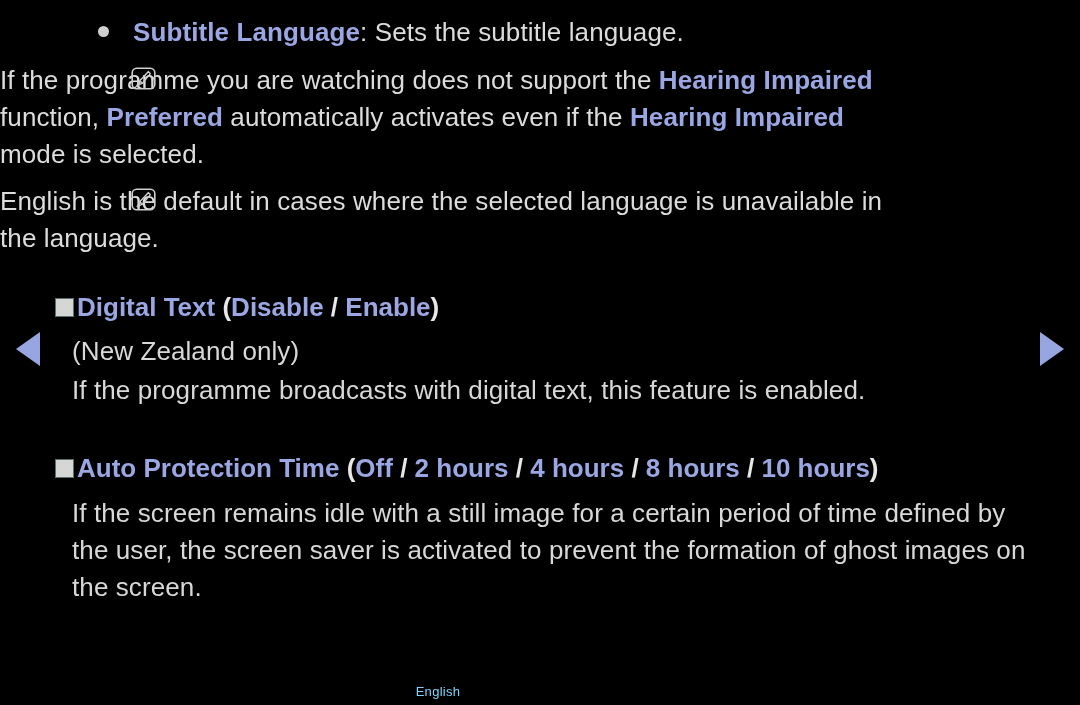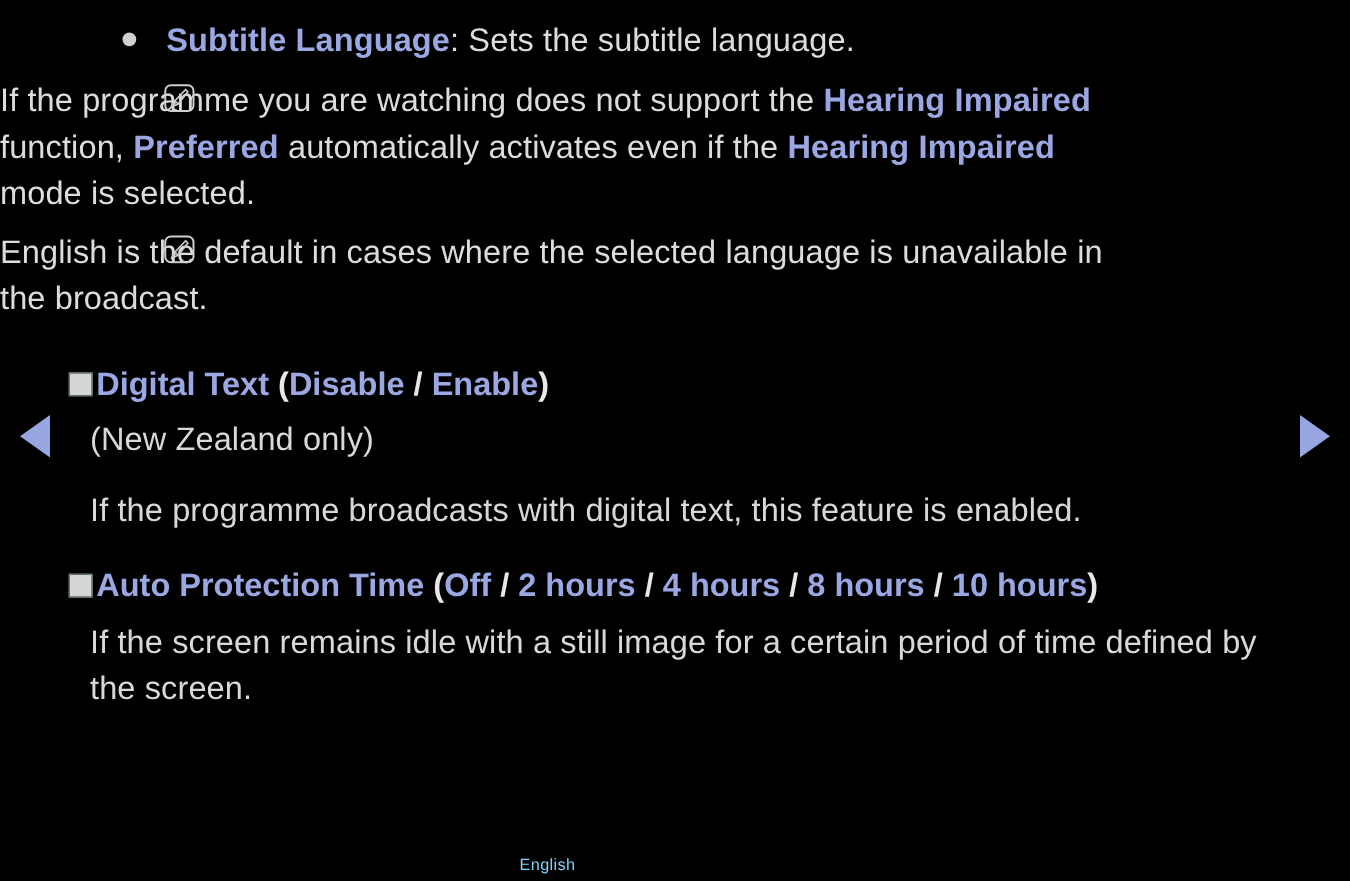--- a/index.html
+++ b/index.html
@@ -176,44 +176,45 @@
           <path d="M17.5 4.6 L9.0 13.6 L6.2 18.6 L11.4 16.2 L19.3 6.6 Z" fill="none" stroke="#cfcfcf" stroke-width="1.4" stroke-linejoin="round"></path>
           <path d="M9.0 13.6 L11.4 16.2" stroke="#cfcfcf" stroke-width="1.2"></path>
           <path d="M6.2 18.6 L9.6 15.0" stroke="#cfcfcf" stroke-width="1.1"></path>
         </svg>
       </span>
 
       <div class="line indent-2">
         <span class="plain">English is the default in cases where the selected language is unavailable in</span>
       </div>
       <div class="line indent-2">
-        <span class="plain">the broadcast.</span>
+        <span class="plain">the language.</span>
       </div>
     </div>
 
     <div class="blk-digital row">
       <span class="bullet-square"></span>
 
       <div class="heading">
         <span class="accent">Digital Text</span><span class="plain">&nbsp;</span><span class="paren">(</span><span class="accent">Disable</span><span class="sep">&nbsp;</span><span class="sep">/</span><span class="sep">&nbsp;</span><span class="accent">Enable</span><span class="paren">)</span>
       </div>
 
       <div class="line indent-3" style="margin-top:7px;">(New Zealand only)</div>
 
-      <div class="line indent-3" style="margin-top:20px;">If the programme broadcasts with digital text, this feature is enabled.</div>
+      <div class="line indent-3" style="margin-top:2px;">If the programme broadcasts with digital text, this feature is enabled.</div>
     </div>
 
     <div class="blk-auto row">
       <span class="bullet-square"></span>
 
       <div class="heading">
         <span class="accent">Auto Protection Time</span><span class="plain">&nbsp;</span><span class="paren">(</span><span class="accent">Off</span><span class="sep">&nbsp;</span><span class="sep">/</span><span class="sep">&nbsp;</span><span class="accent">2 hours</span><span class="sep">&nbsp;</span><span class="sep">/</span><span class="sep">&nbsp;</span><span class="accent">4 hours</span><span class="sep">&nbsp;</span><span class="sep">/</span><span class="sep">&nbsp;</span><span class="accent">8 hours</span><span class="sep">&nbsp;</span><span class="sep">/</span><span class="sep">&nbsp;</span><span class="accent">10 hours</span><span class="paren">)</span>
       </div>
 
       <div class="line indent-3" style="margin-top:8px;">If the screen remains idle with a still image for a certain period of time defined by</div>
+      <div class="line indent-3">the user, the screen saver is activated to prevent the formation of ghost images on</div>
       <div class="line indent-3">the screen.</div>
     </div>
 
   </div>
 
   <div id="footer">English</div>
 
 </div>
 
 </body></html>

